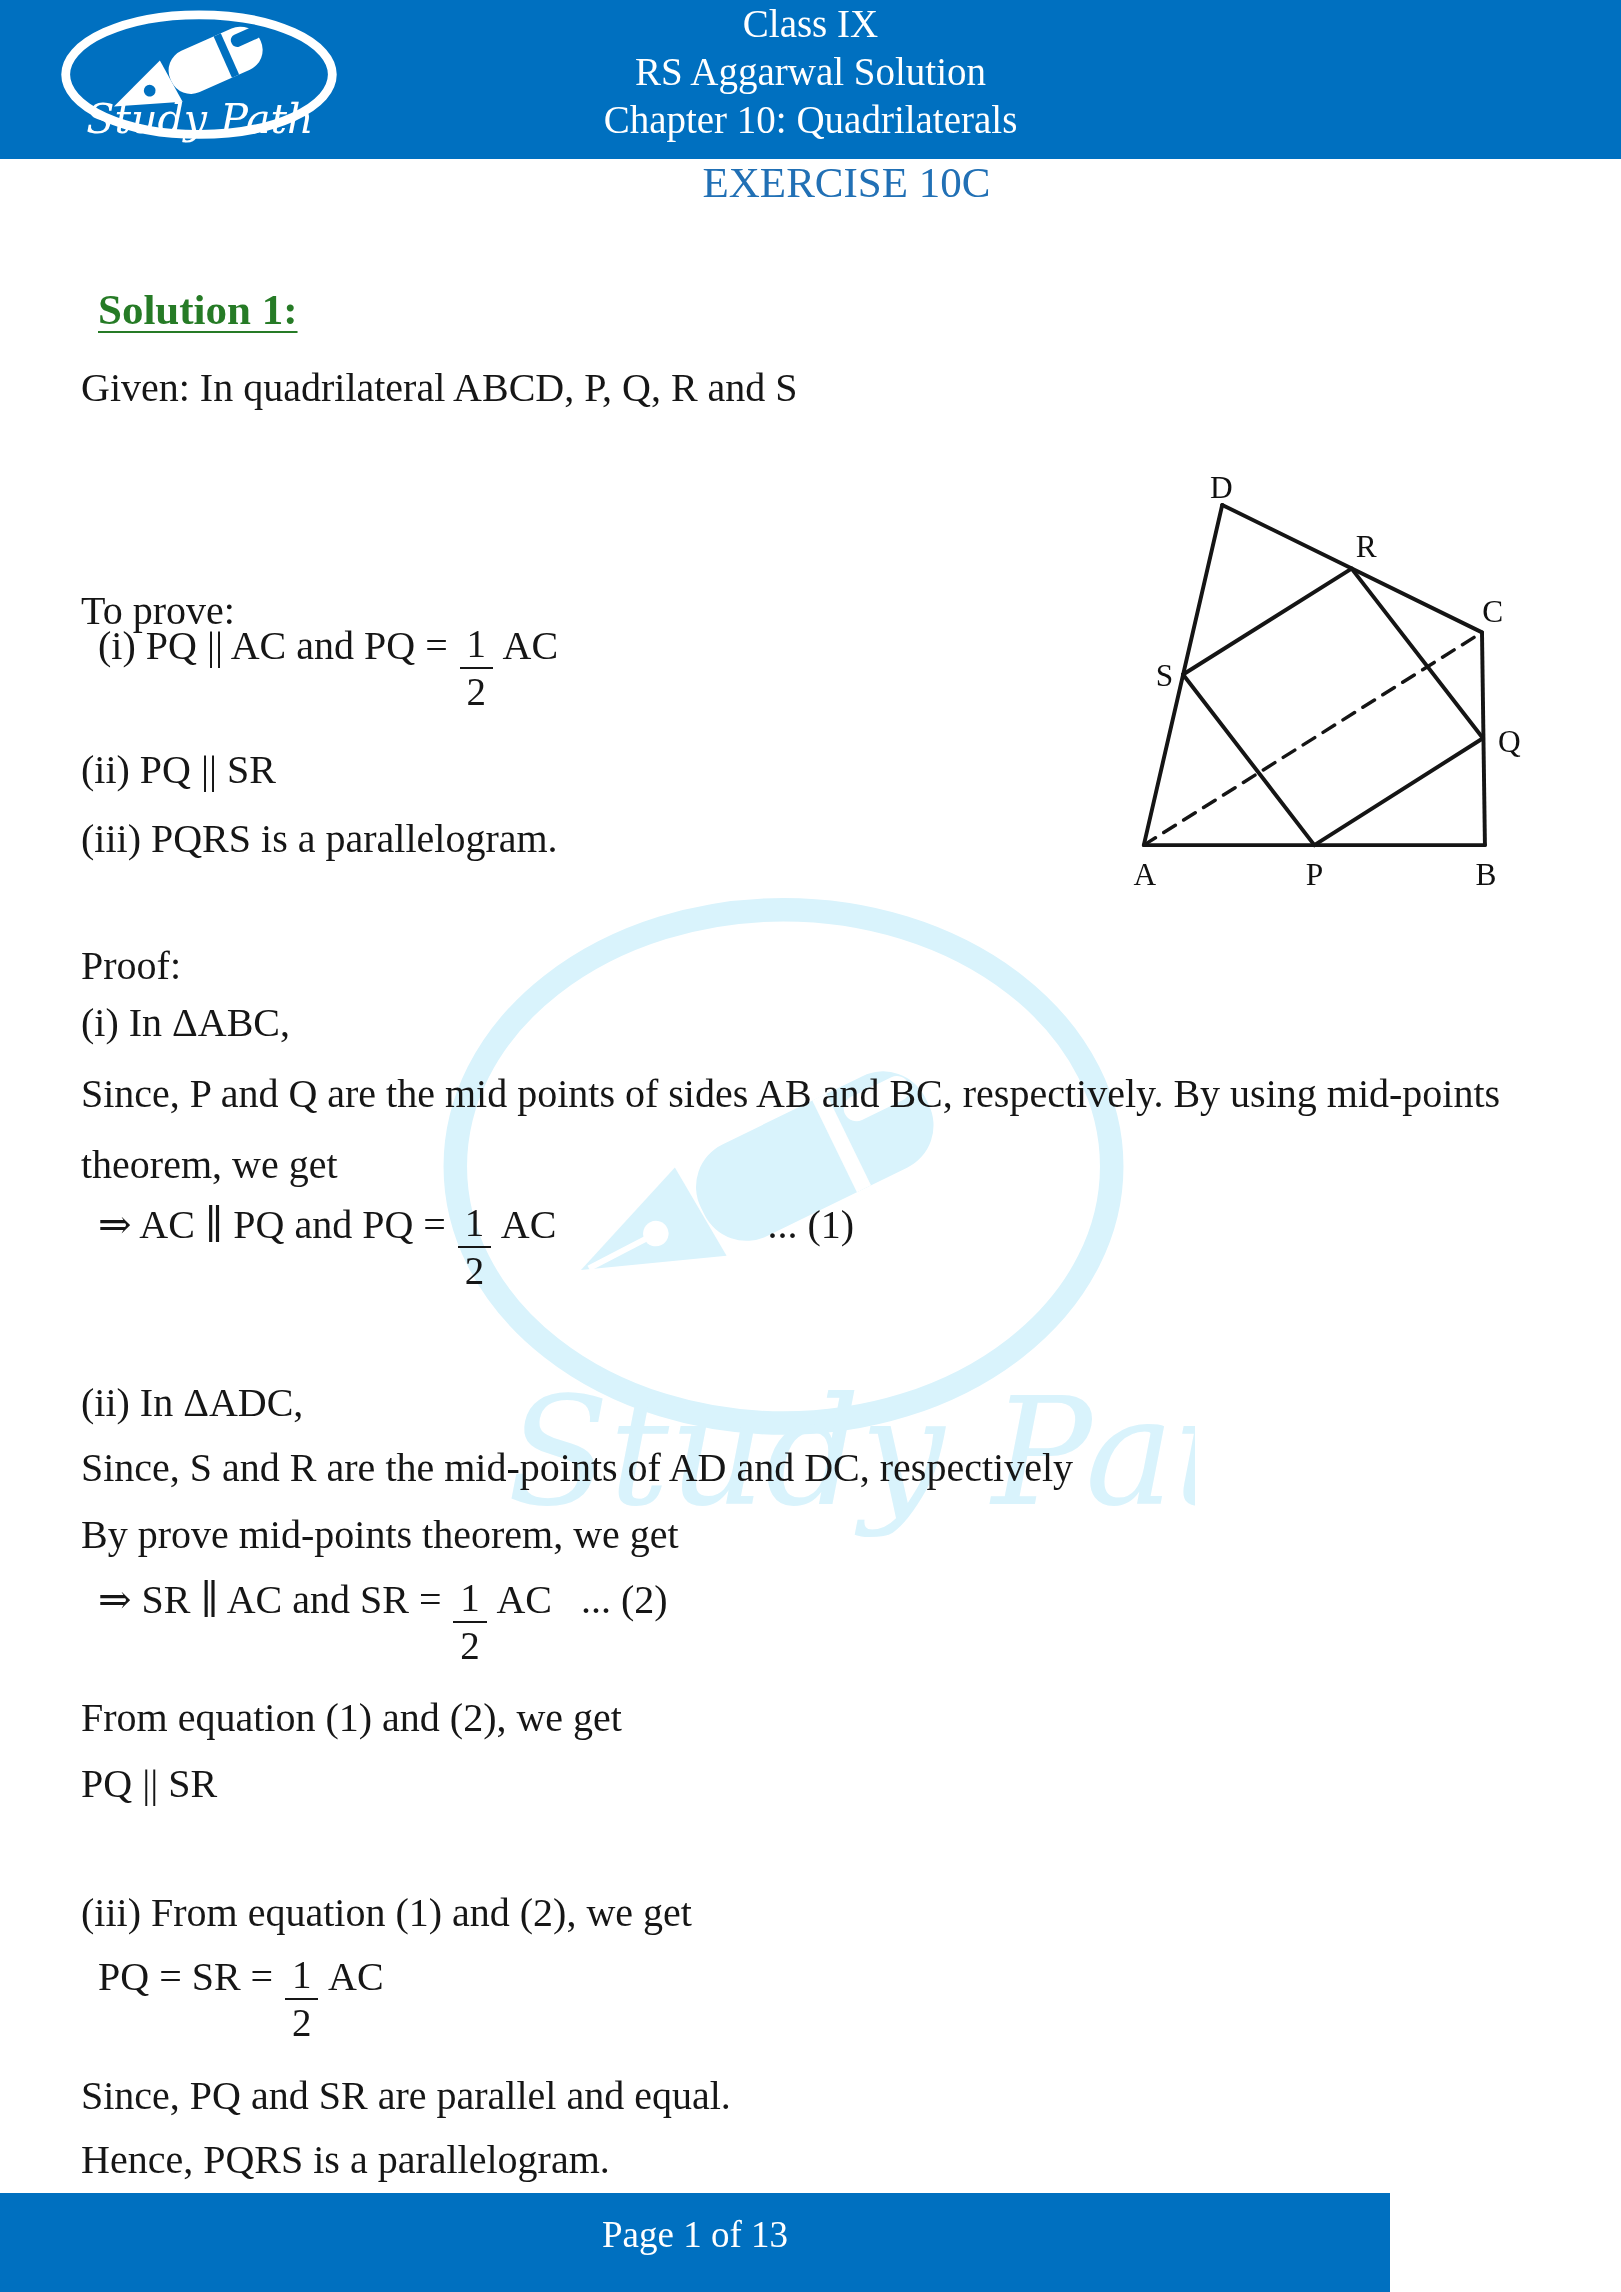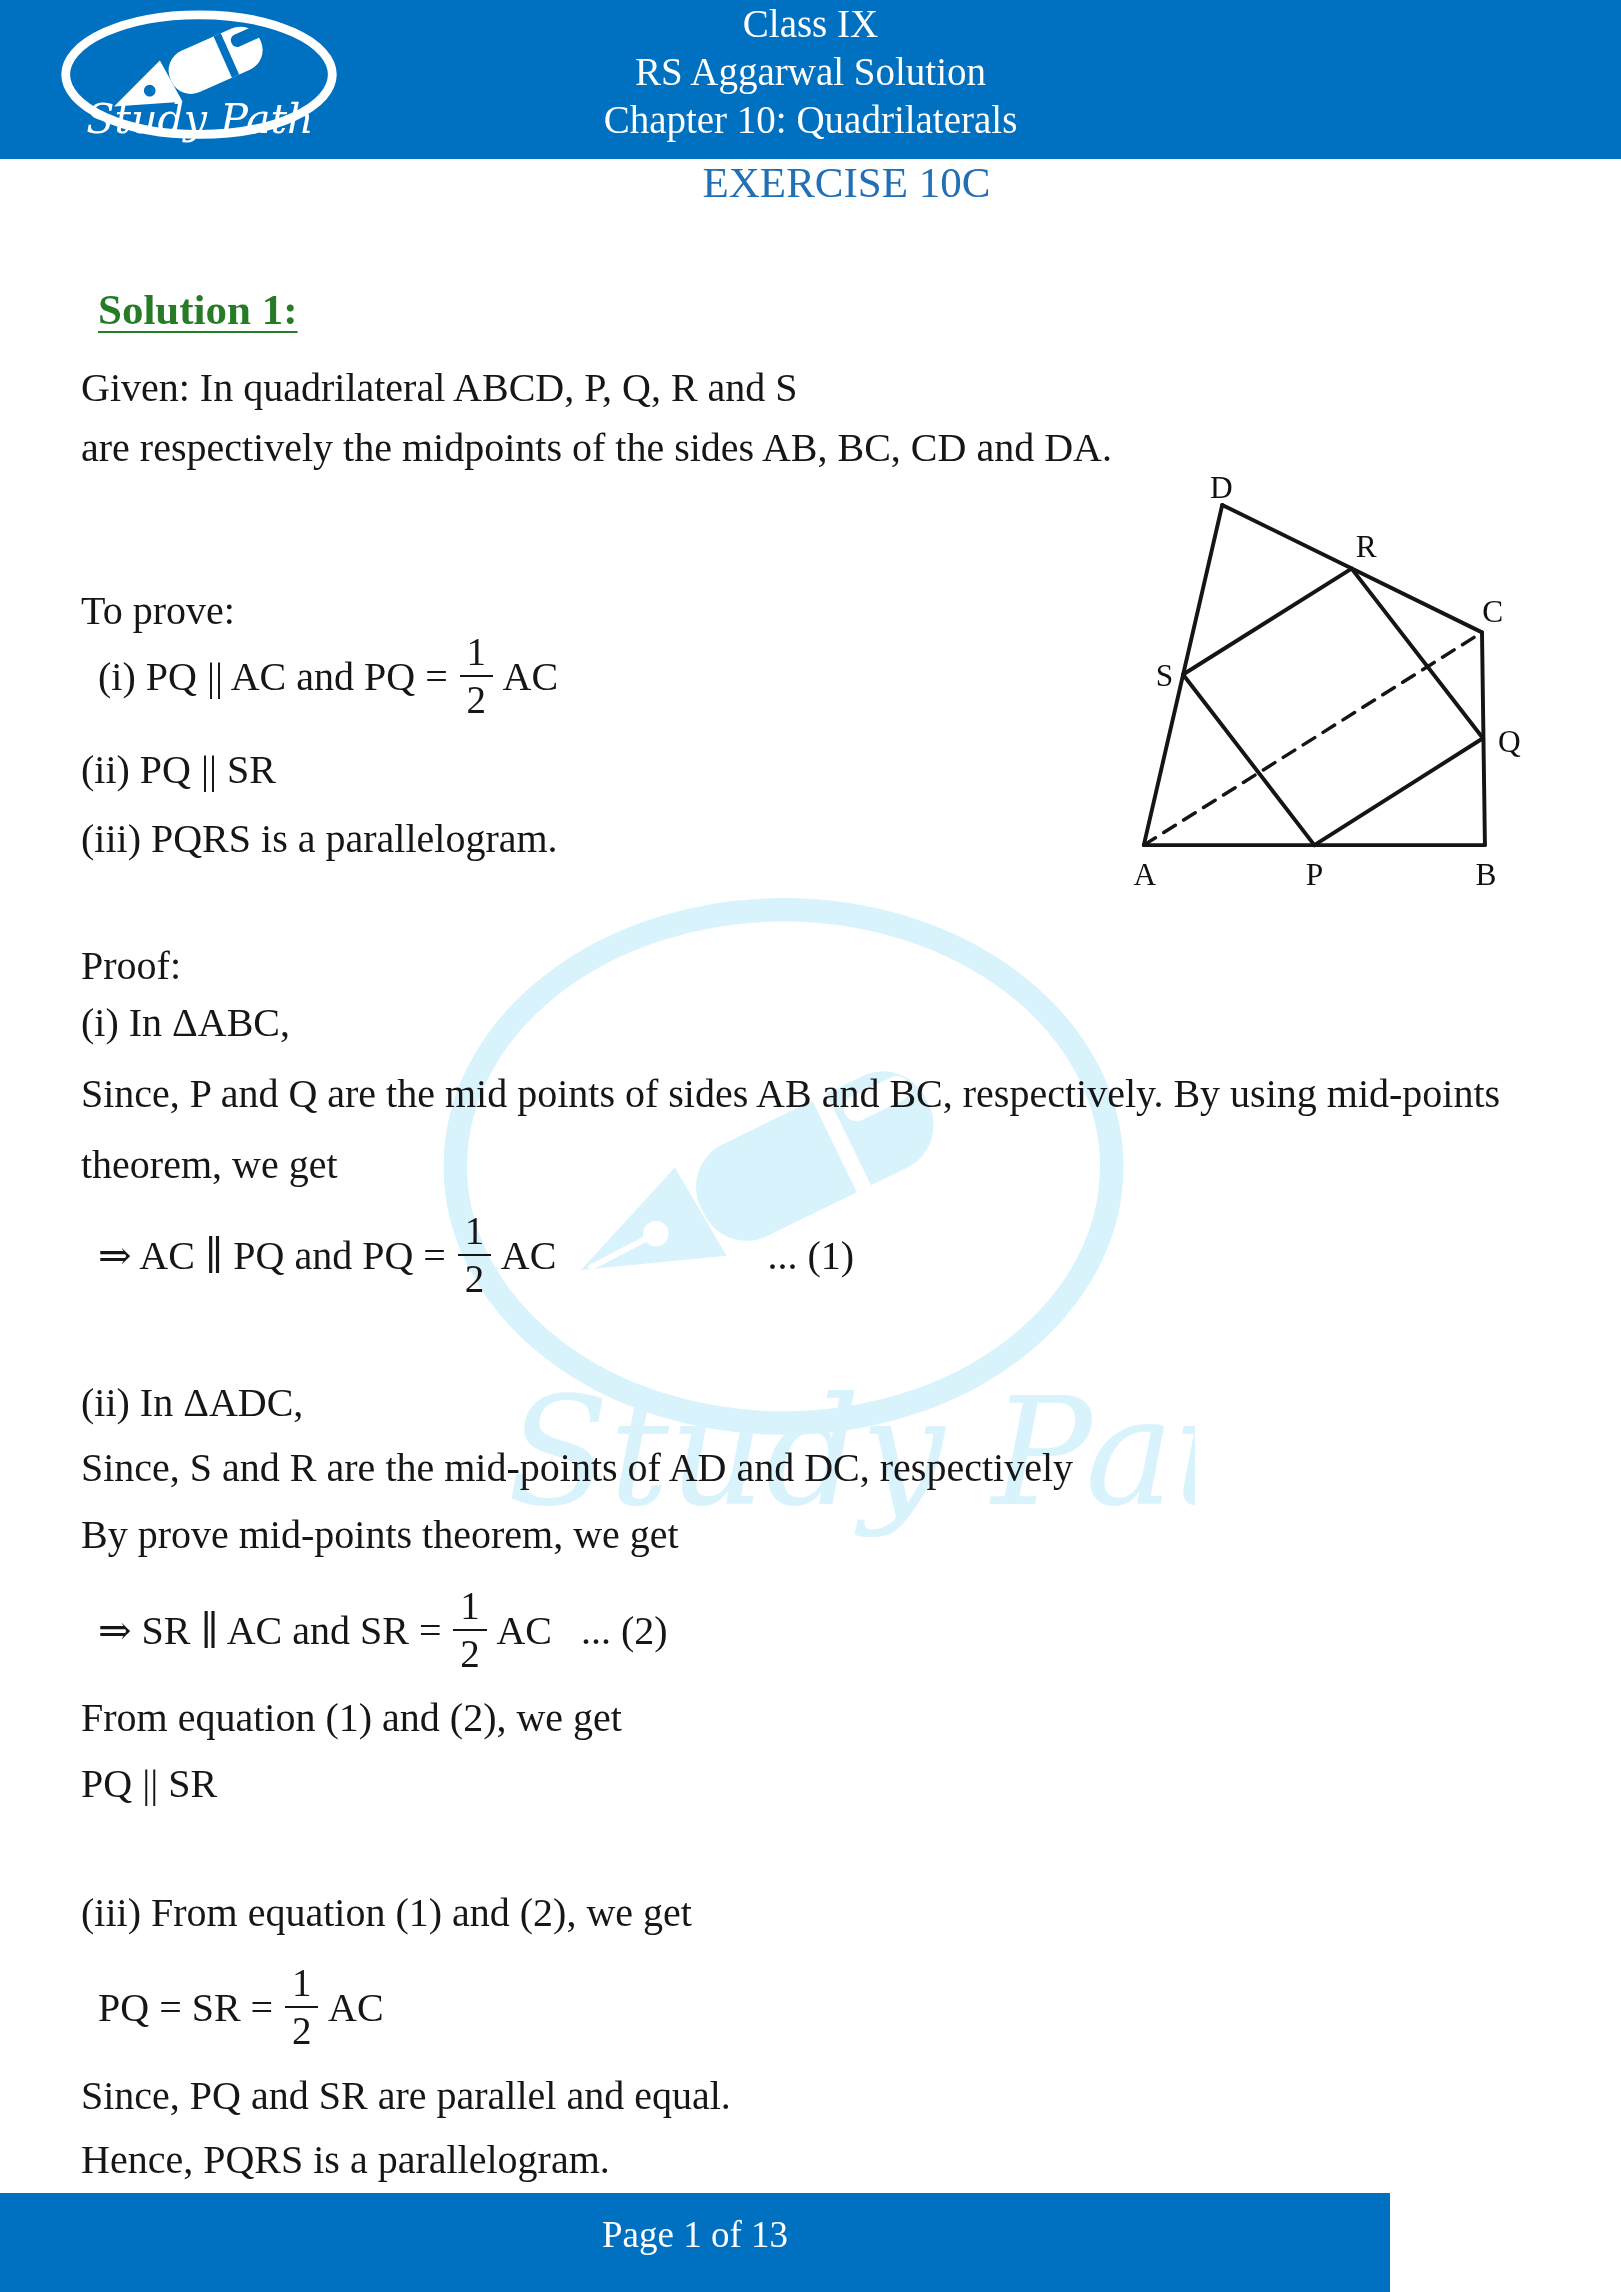--- a/index.html
+++ b/index.html
@@ -13,21 +13,21 @@
   .header-text .h-line{line-height:48px;font-size:39px;}
   .logo-svg{position:absolute;left:47px;top:5.9px;}
   
   .exercise-title{position:absolute;left:0;top:155px;width:100%;text-align:center;
     font-size:43px;color:#2170b5;line-height:55px;z-index:2;padding-left:36px;}
   
   .solution-heading{position:absolute;left:98px;top:285px;font-size:43px;font-weight:bold;color:#267b26;
     text-decoration:underline;text-decoration-thickness:2px;text-underline-offset:6.9px;z-index:2;}
   
   .line{position:absolute;left:81px;font-size:40px;line-height:49px;white-space:nowrap;z-index:2;}
-  .eq{position:absolute;left:98px;height:108px;display:flex;align-items:center;
+  .eq{position:absolute;left:98px;height:108px;display:flex;
     font-size:40px;white-space:nowrap;z-index:2;}
   .frac{display:inline-flex;flex-direction:column;align-items:center;margin:0 9.8px 0 11.8px;
     font-size:39px;line-height:1.14;}
   .frac .num{border-bottom:2.9px solid #161616;padding:0 6.9px 1px;}
   .frac .den{padding-top:1px;}
   .eq .ref1{margin-left:211px;}
   .eq .ref2{margin-left:29px;}
   
   .figure{position:absolute;left:1127px;top:453px;z-index:2;}
   .figure text{font-family:"Liberation Serif","DejaVu Serif",serif;font-size:32px;fill:#111;}
@@ -73,21 +73,20 @@
       <div class="h-line">RS Aggarwal Solution</div>
       <div class="h-line">Chapter 10: Quadrilaterals</div>
     </div>
   </div>
 
   <div class="exercise-title">EXERCISE 10C</div>
 
   <div class="solution-heading">Solution 1:</div>
 
   <div class="line" style="top:363px">Given: In quadrilateral ABCD, P, Q, R and S</div>
-  <div class="line" style="top:423px">are respectively the midpoints of the sides AB, BC, CD and DA.</div>
   <div class="line" style="top:586px">To prove:</div>
 
   <div class="eq" style="top:622px">
     <span>(i) PQ || AC and PQ  =</span>
     <span class="frac">
       <span class="num">1</span>
       <span class="den">2</span>
     </span>
     <span>AC</span>
   </div>

